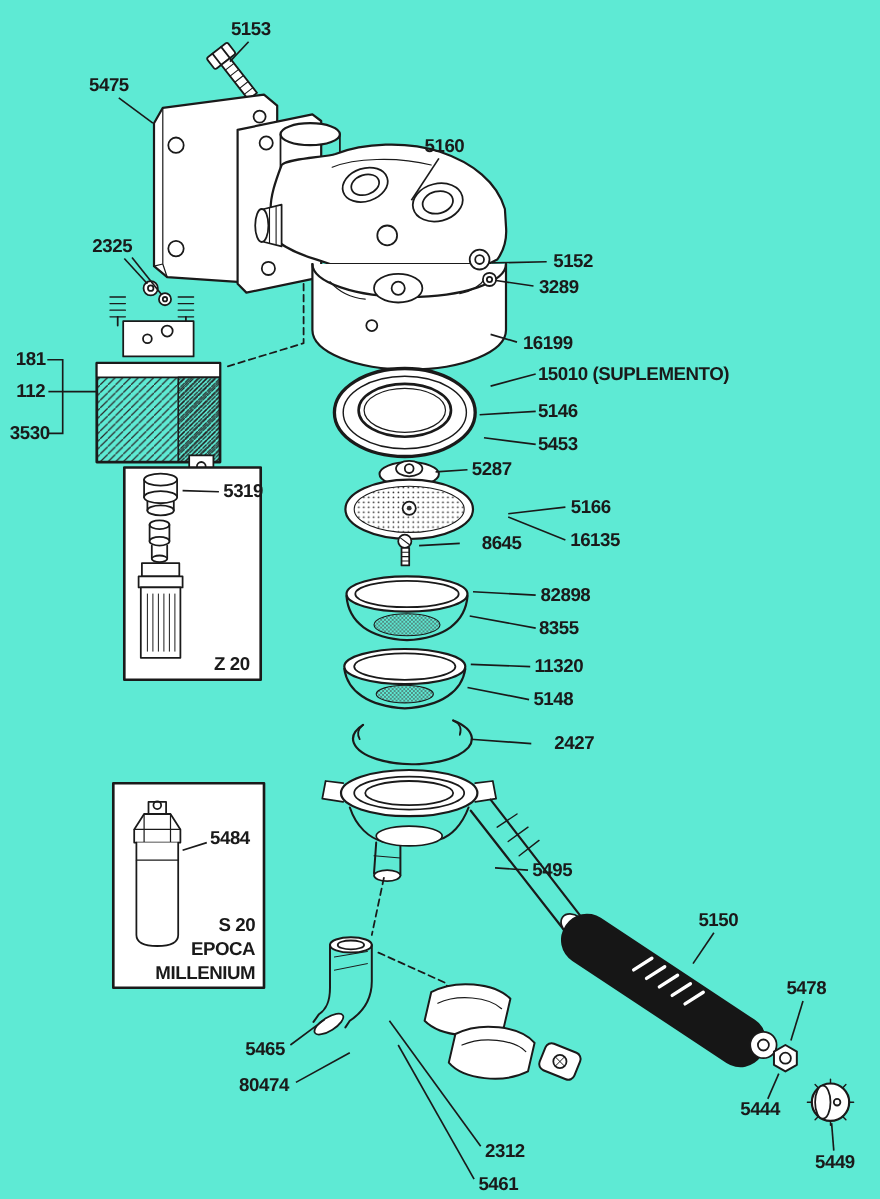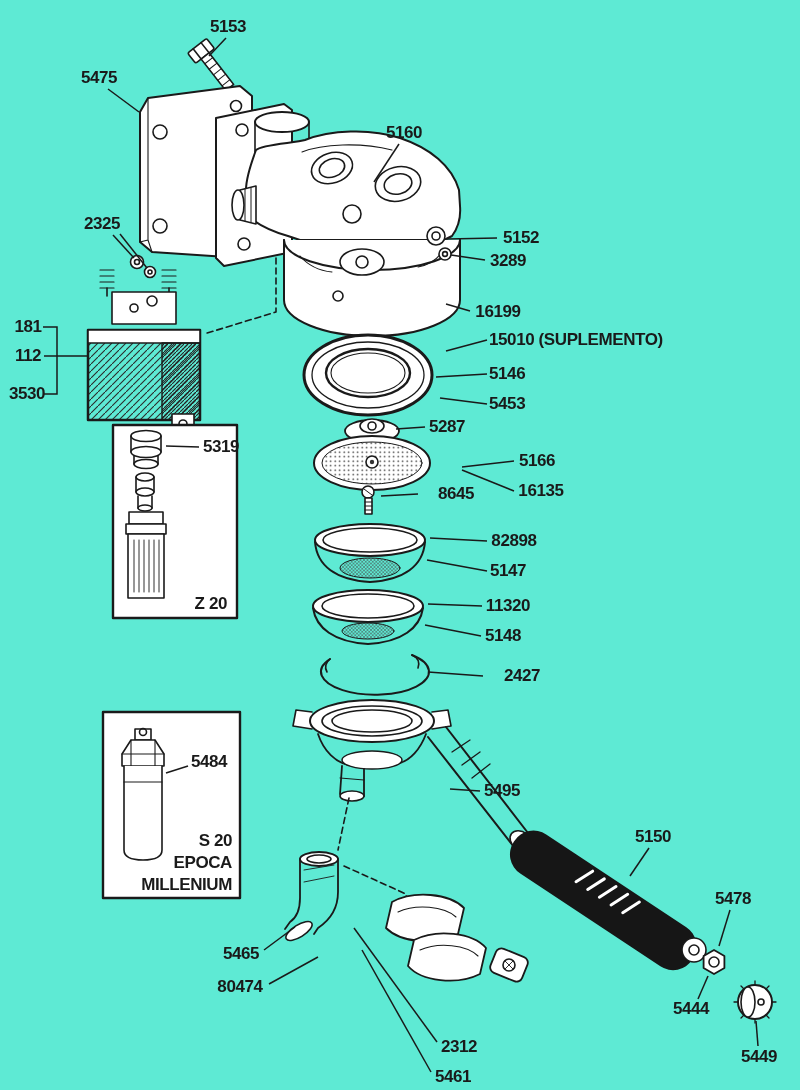--- a/index.html
+++ b/index.html
@@ -318,21 +318,21 @@
       <div class="part-label" style="left: 27px; top: 394px; color: rgb(26, 26, 26);">3530</div>
       <div class="part-label align-left" style="left: 489px; top: 340px; color: rgb(26, 26, 26);">15010 (SUPLEMENTO)</div>
       <div class="part-label align-left" style="left: 489px; top: 374px; color: rgb(26, 26, 26);">5146</div>
       <div class="part-label align-left" style="left: 489px; top: 404px; color: rgb(26, 26, 26);">5453</div>
       <div class="part-label" style="left: 221px; top: 447px; color: rgb(26, 26, 26);">5319</div>
       <div class="part-label" style="left: 447px; top: 427px; color: rgb(26, 26, 26);">5287</div>
       <div class="part-label" style="left: 537px; top: 461px; color: rgb(26, 26, 26);">5166</div>
       <div class="part-label" style="left: 541px; top: 491px; color: rgb(26, 26, 26);">16135</div>
       <div class="part-label" style="left: 440px; top: 494px; color: rgb(26, 26, 26); margin-left: 16px;">8645</div>
       <div class="part-label" style="left: 514px; top: 541px; color: rgb(26, 26, 26);">82898</div>
-      <div class="part-label" style="left: 508px; top: 571px; color: rgb(26, 26, 26);">5147</div>
+      <div class="part-label" style="left: 508px; top: 571px; color: rgb(26, 26, 26);">8355</div>
       <div class="part-label" style="left: 508px; top: 606px; color: rgb(26, 26, 26);">11320</div>
       <div class="part-label" style="left: 503px; top: 636px; color: rgb(26, 26, 26);">5148</div>
       <div class="part-label" style="left: 522px; top: 676px; color: rgb(26, 26, 26);">2427</div>
       <div class="part-label" style="left: 209px; top: 762px; color: rgb(26, 26, 26);">5484</div>
       <div class="part-label" style="left: 502px; top: 791px; color: rgb(26, 26, 26);">5495</div>
       <div class="part-label" style="left: 653px; top: 837px; color: rgb(26, 26, 26);">5150</div>
       <div class="part-label" style="left: 241px; top: 954px; color: rgb(26, 26, 26);">5465</div>
       <div class="part-label" style="left: 240px; top: 987px; color: rgb(26, 26, 26);">80474</div>
       <div class="part-label" style="left: 733px; top: 899px; color: rgb(26, 26, 26);">5478</div>
       <div class="part-label" style="left: 691px; top: 1009px; color: rgb(26, 26, 26);">5444</div>

